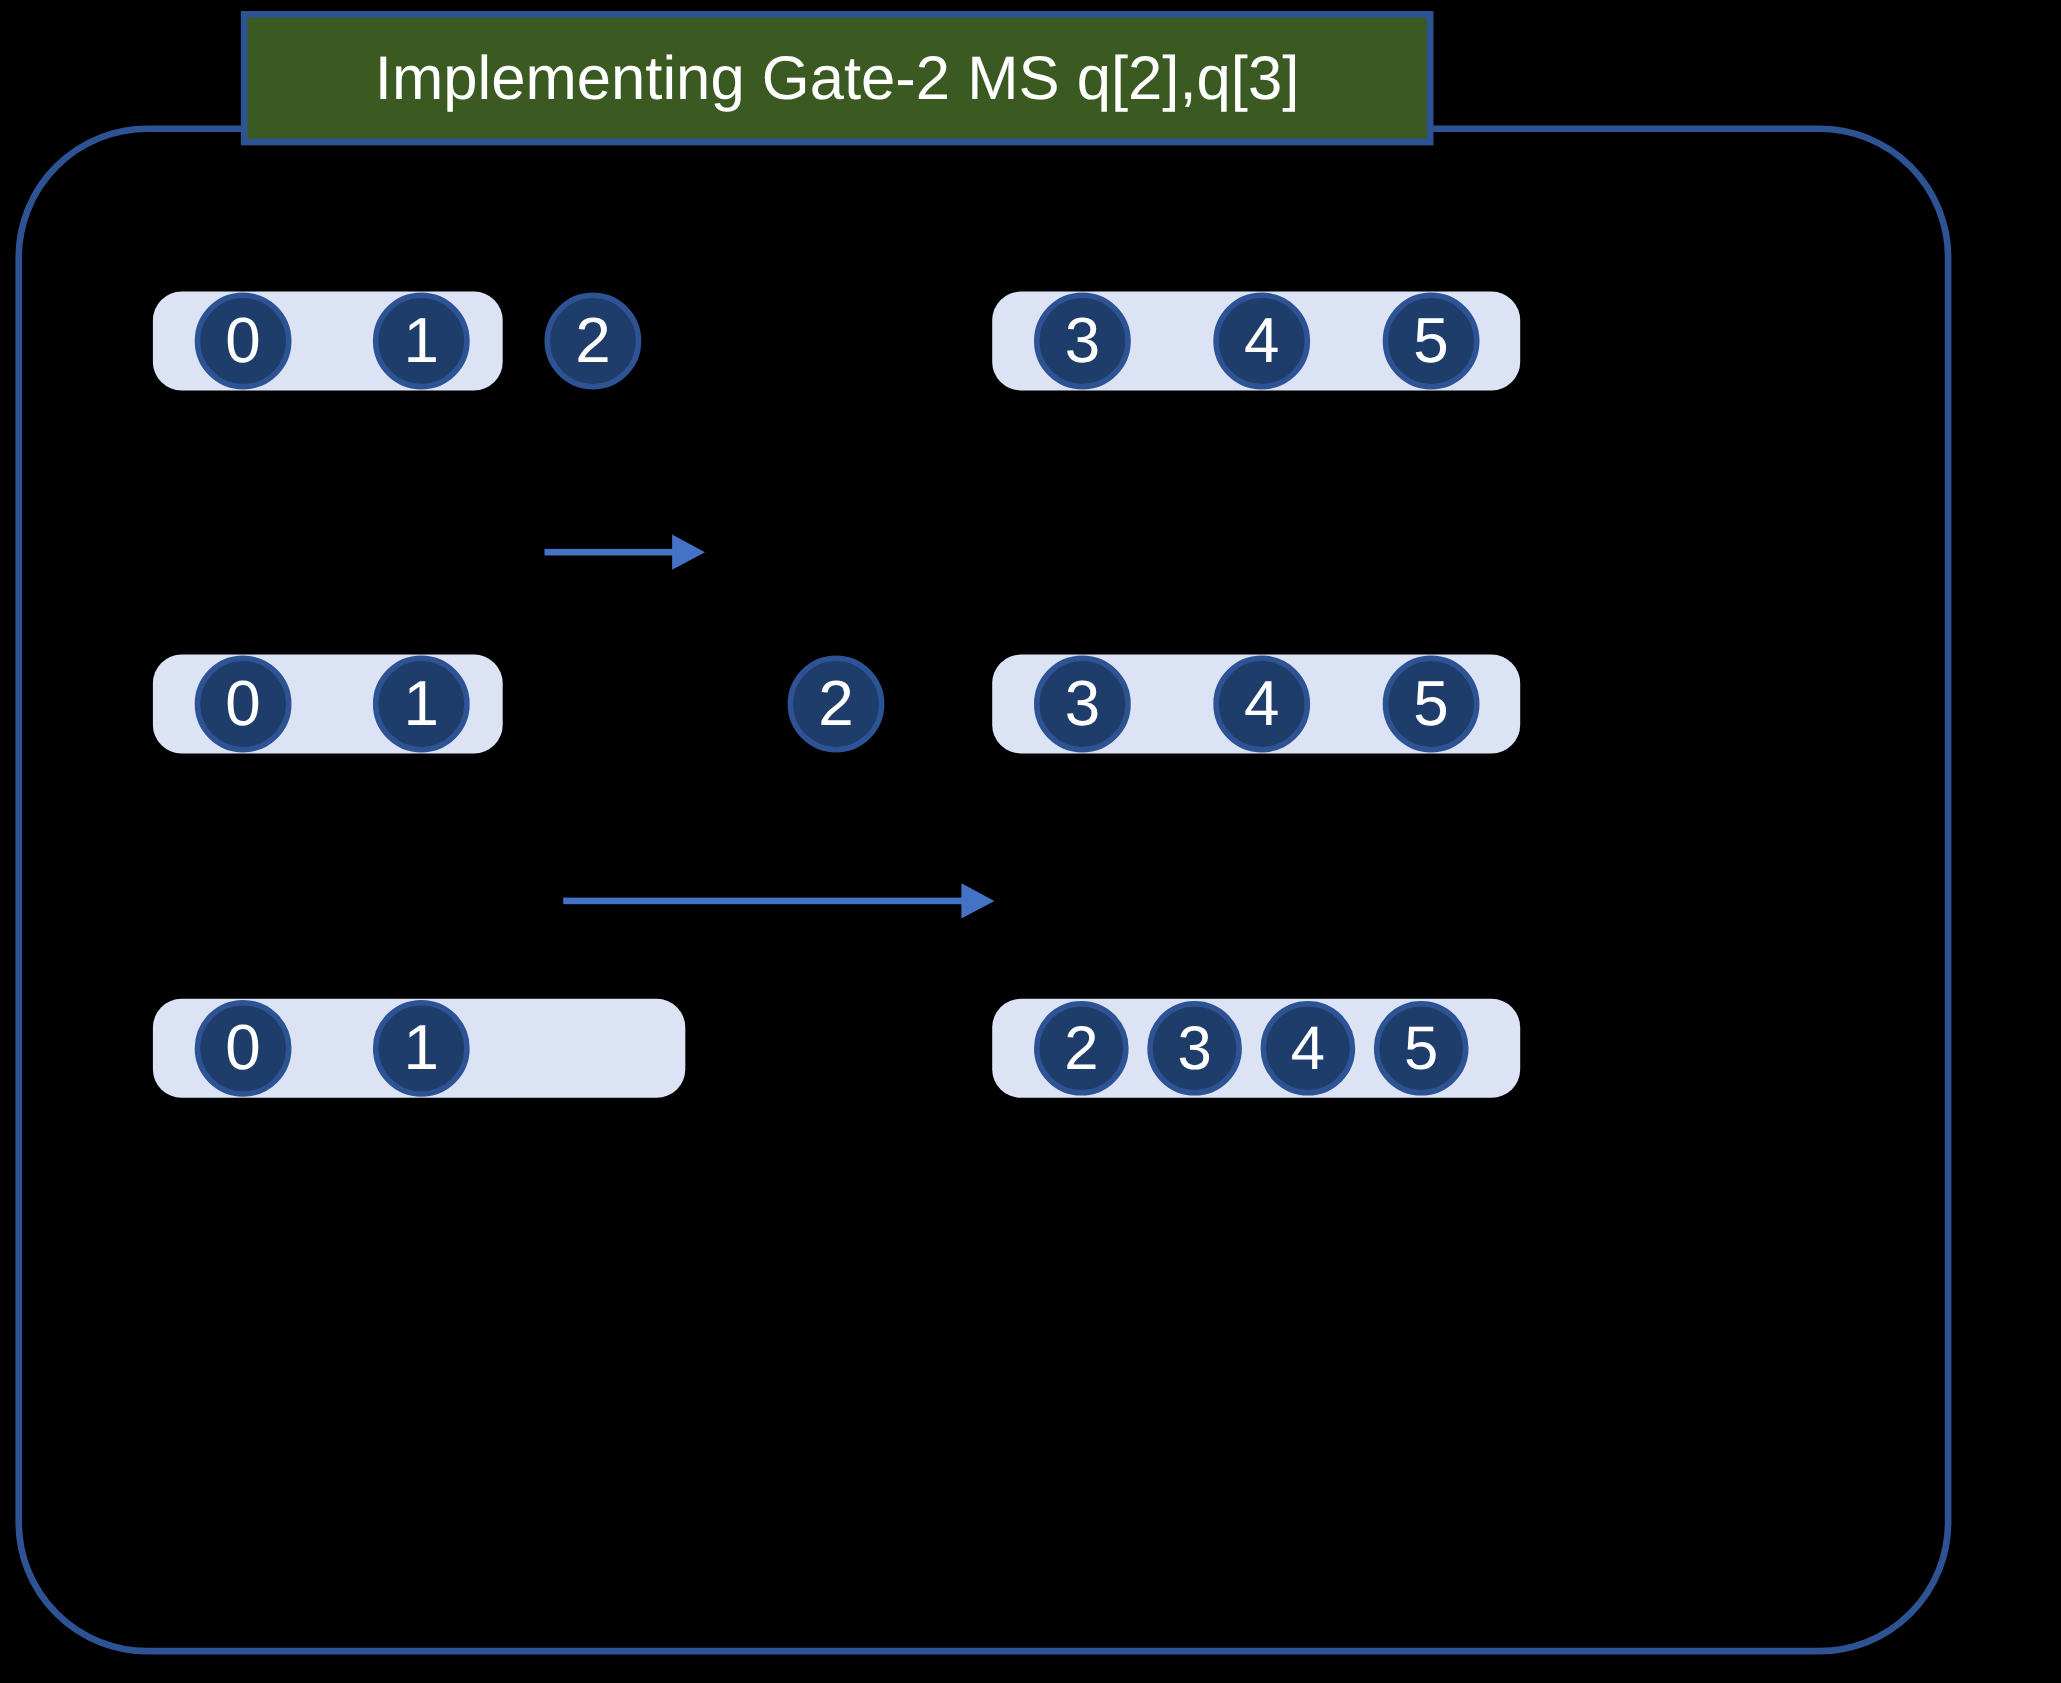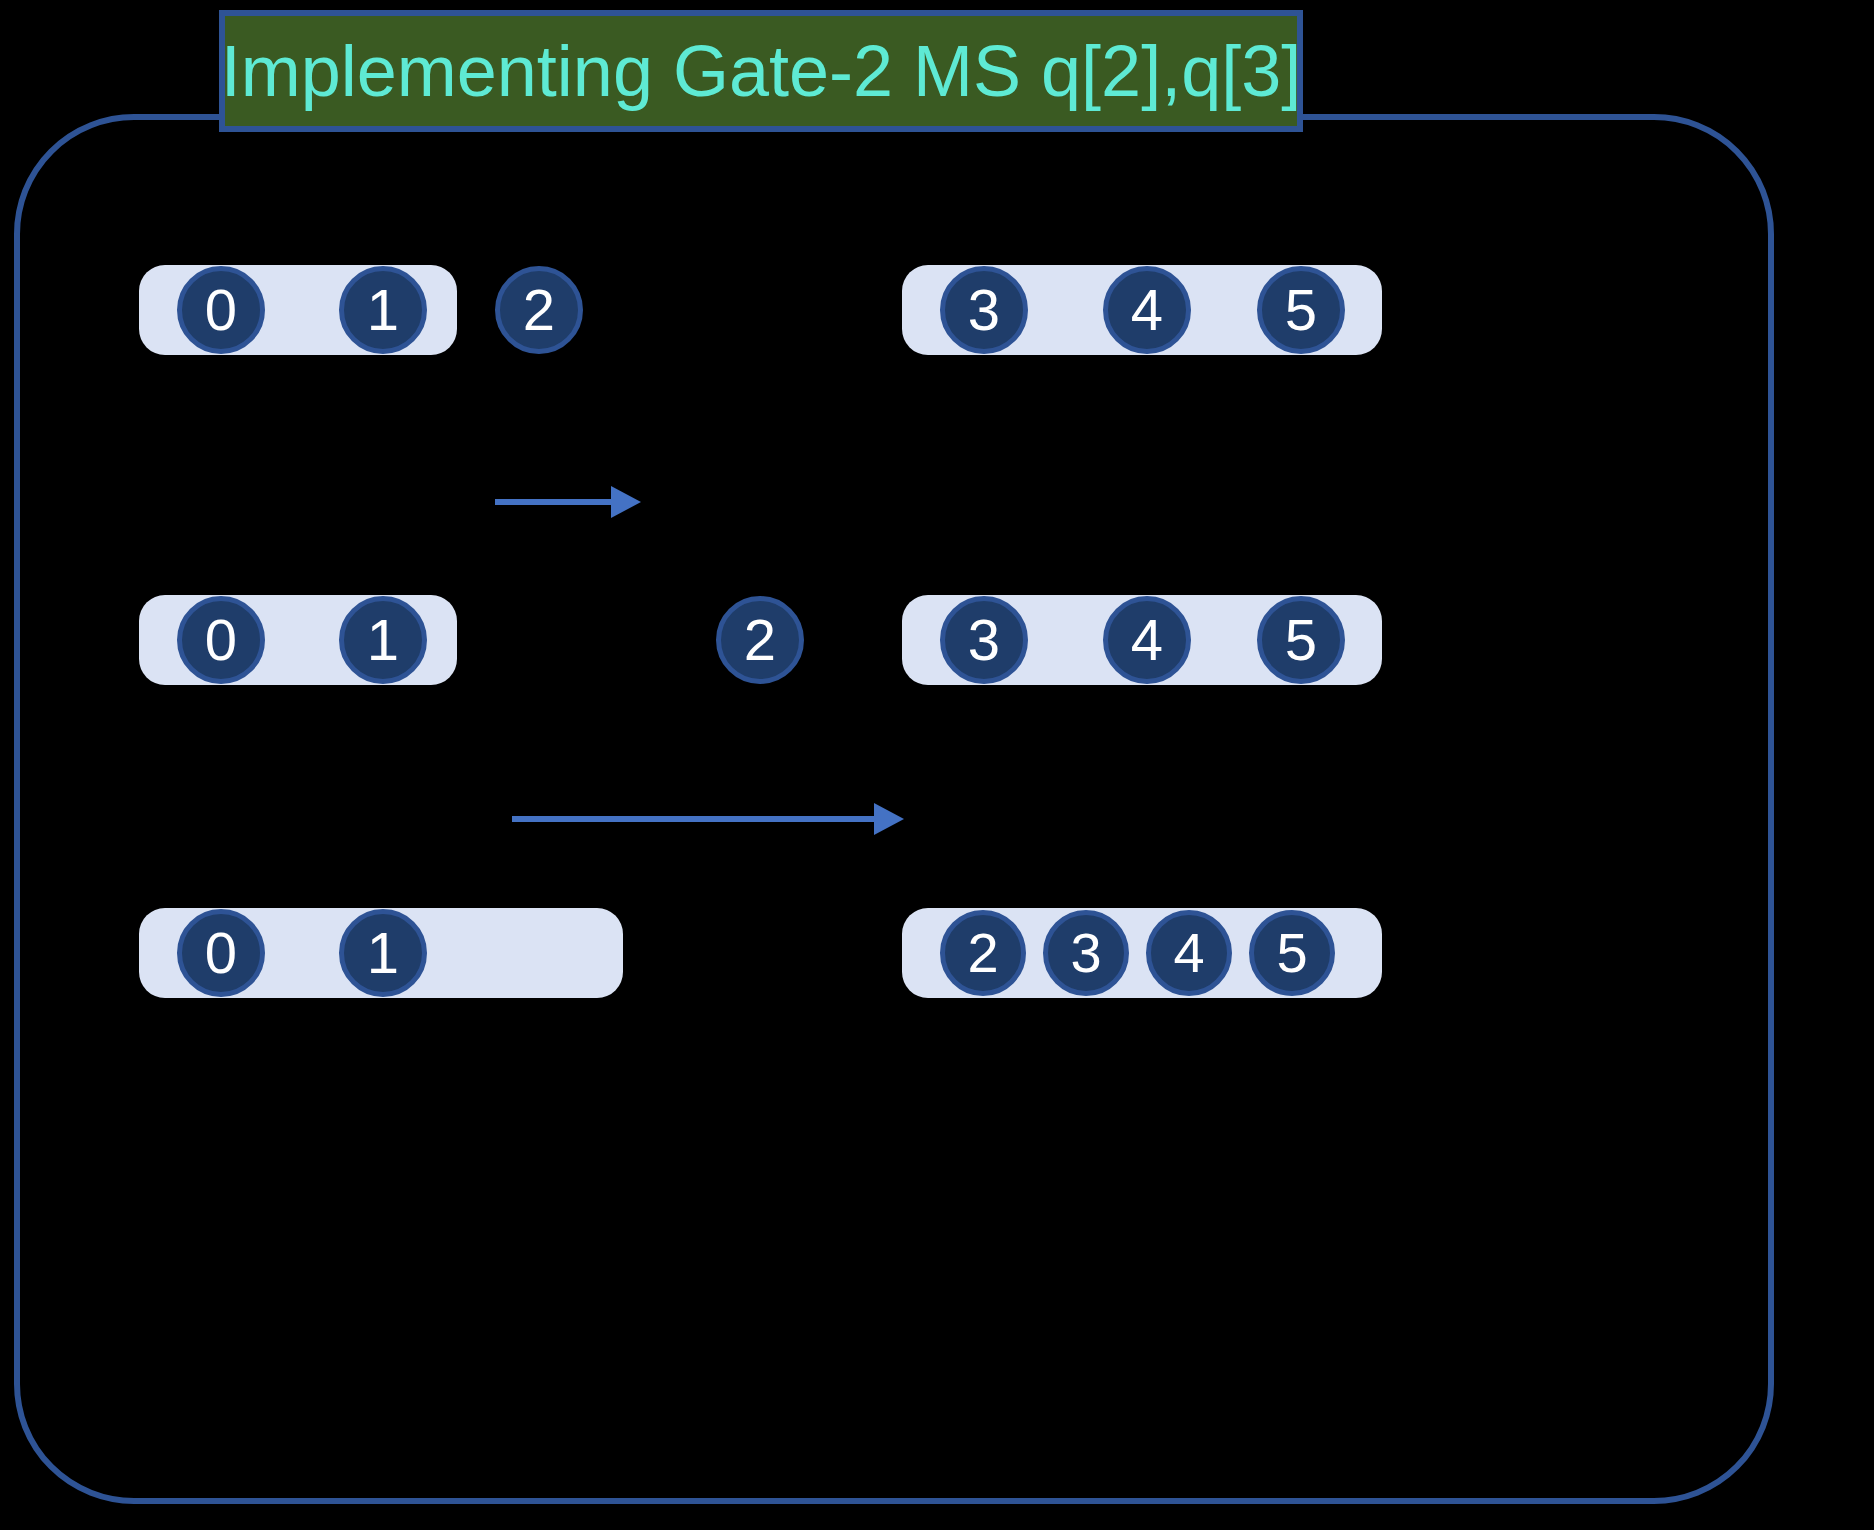--- a/index.html
+++ b/index.html
@@ -40,22 +40,22 @@
     height: 122px;
     background: #3A5A22;
     border: 6px solid #2E5395;
     box-sizing: border-box;
     display: flex;
     align-items: center;
     justify-content: center;
     z-index: 5;
   }
   #title-text {
-    color: #5eead4;
-    font-size: 72px;
+    color: #ffffff;
+    font-size: 56px;
     line-height: 1;
     letter-spacing: 0px;
     white-space: nowrap;
     font-weight: 400;
   }
 
   
   .reg-row {
     position: absolute;
     height: 110px;

